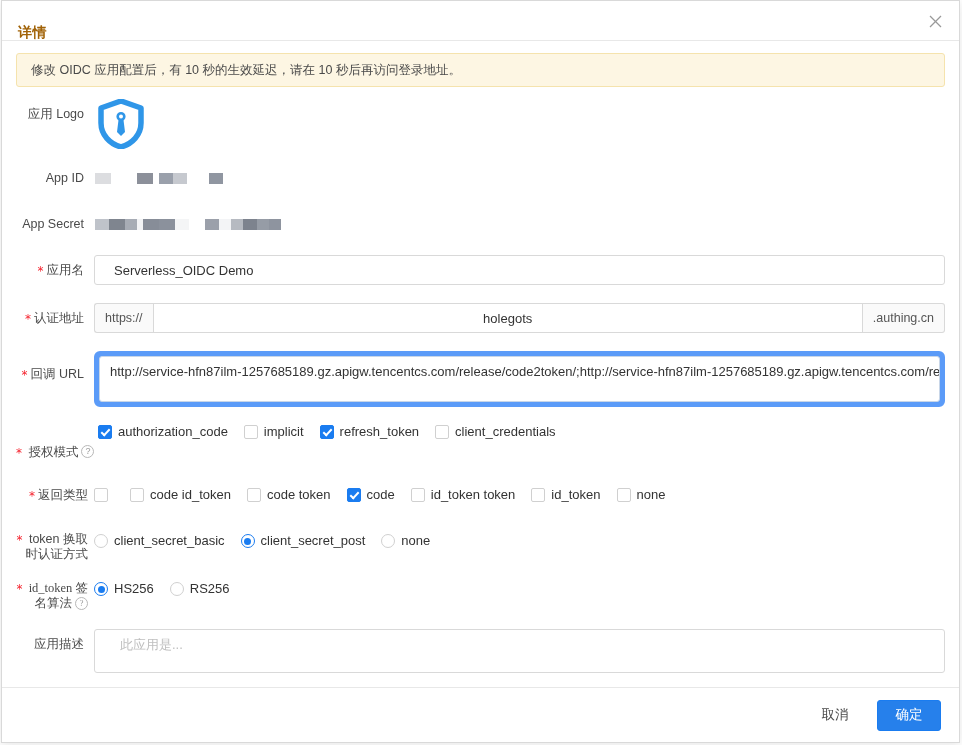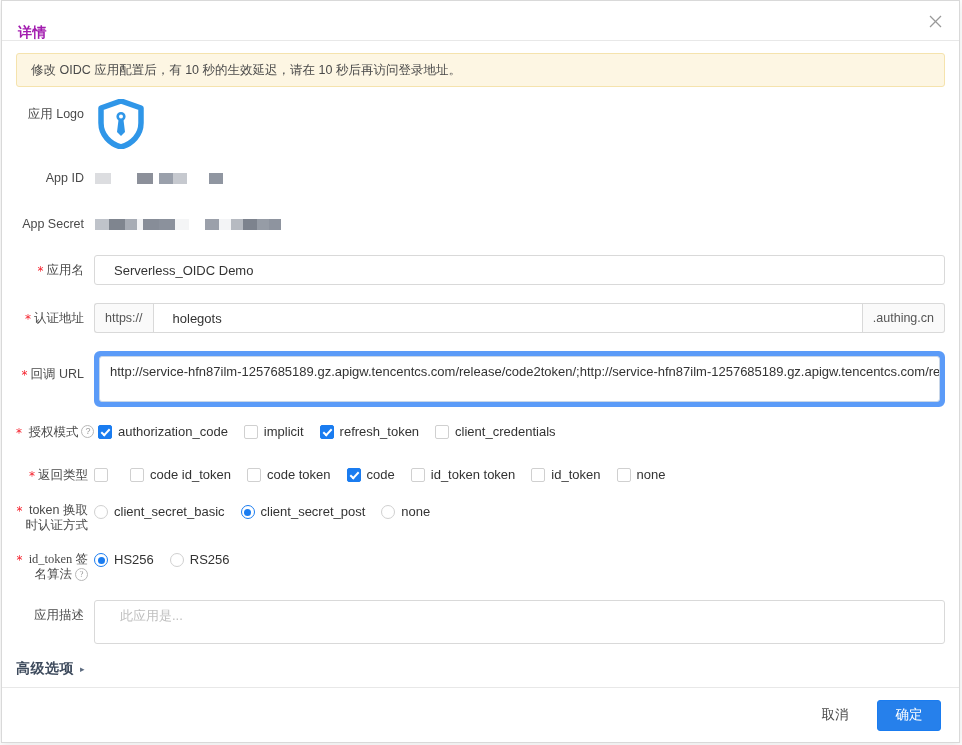--- a/index.html
+++ b/index.html
@@ -38,21 +38,21 @@
     border-bottom: 1px solid #e8e8e8;
     display: flex;
     align-items: center;
     padding: 0 16px 0 16px;
     position: relative;
     box-sizing: border-box;
   }
   .modal-title {
     font-size: 14px;
     font-weight: bold;
-    color: #a21caf;
+    color: #a16207;
     letter-spacing: .4px;
     margin-top: 24px;
   }
   .close-btn {
     position: absolute;
     right: 14px;
     top: 10px;
     width: 20px;
     height: 20px;
     cursor: pointer;
@@ -168,20 +168,21 @@
     line-height: 28px;
     padding: 0 10px;
     white-space: nowrap;
   }
   .addon-left { border-radius: 3px 0 0 3px; border-right: none; }
   .addon-right { border-radius: 0 3px 3px 0; border-left: none; }
   .input-mid {
     flex: 1 1 auto;
     border-radius: 0;
     min-width: 0;
+    text-align: center;
   }
 
   
   .textarea-focus-wrap {
     border: 5px solid #5b9bf8;
     border-radius: 6px;
     padding: 0;
     background: #5b9bf8;
     box-sizing: border-box;
   }
@@ -436,21 +437,21 @@
       <div class="row-label req" style="line-height:46px;">回调 URL</div>
       <div class="row-field">
         <div class="textarea-focus-wrap">
           <textarea class="textarea" style="">http://service-hfn87ilm-1257685189.gz.apigw.tencentcs.com/release/code2token/;http://service-hfn87ilm-1257685189.gz.apigw.tencentcs.com/release/code2token/&amp;</textarea>
         </div>
       </div>
     </div>
 
     
     <div class="row" style="margin-bottom:13px;">
-      <div class="row-label req" style="width:72px;min-width:72px;">
+      <div class="row-label req" style="width:72px;min-width:72px;margin-top:20px;">
         <span>授权模式</span><span class="qicon">?</span>
       </div>
       <div class="row-field">
         <div class="optgroup">
           <label class="opt">
             <span class="cbox checked"></span>
             <span>authorization_code</span>
           </label>
           <label class="opt">
             <span class="cbox"></span>
@@ -462,21 +463,21 @@
           </label>
           <label class="opt">
             <span class="cbox"></span>
             <span>client_credentials</span>
           </label>
         </div>
       </div>
     </div>
 
     
-    <div class="row" style="margin-bottom:13px;">
+    <div class="row" style="margin-bottom:22px;">
       <div class="row-label req" style="width:72px;min-width:72px;padding-right:6px;">返回类型</div>
       <div class="row-field">
         <div class="optgroup">
           <label class="opt">
             <span class="cbox"></span>
           </label>
           <label class="opt">
             <span class="cbox"></span>
             <span>code id_token</span>
           </label>

